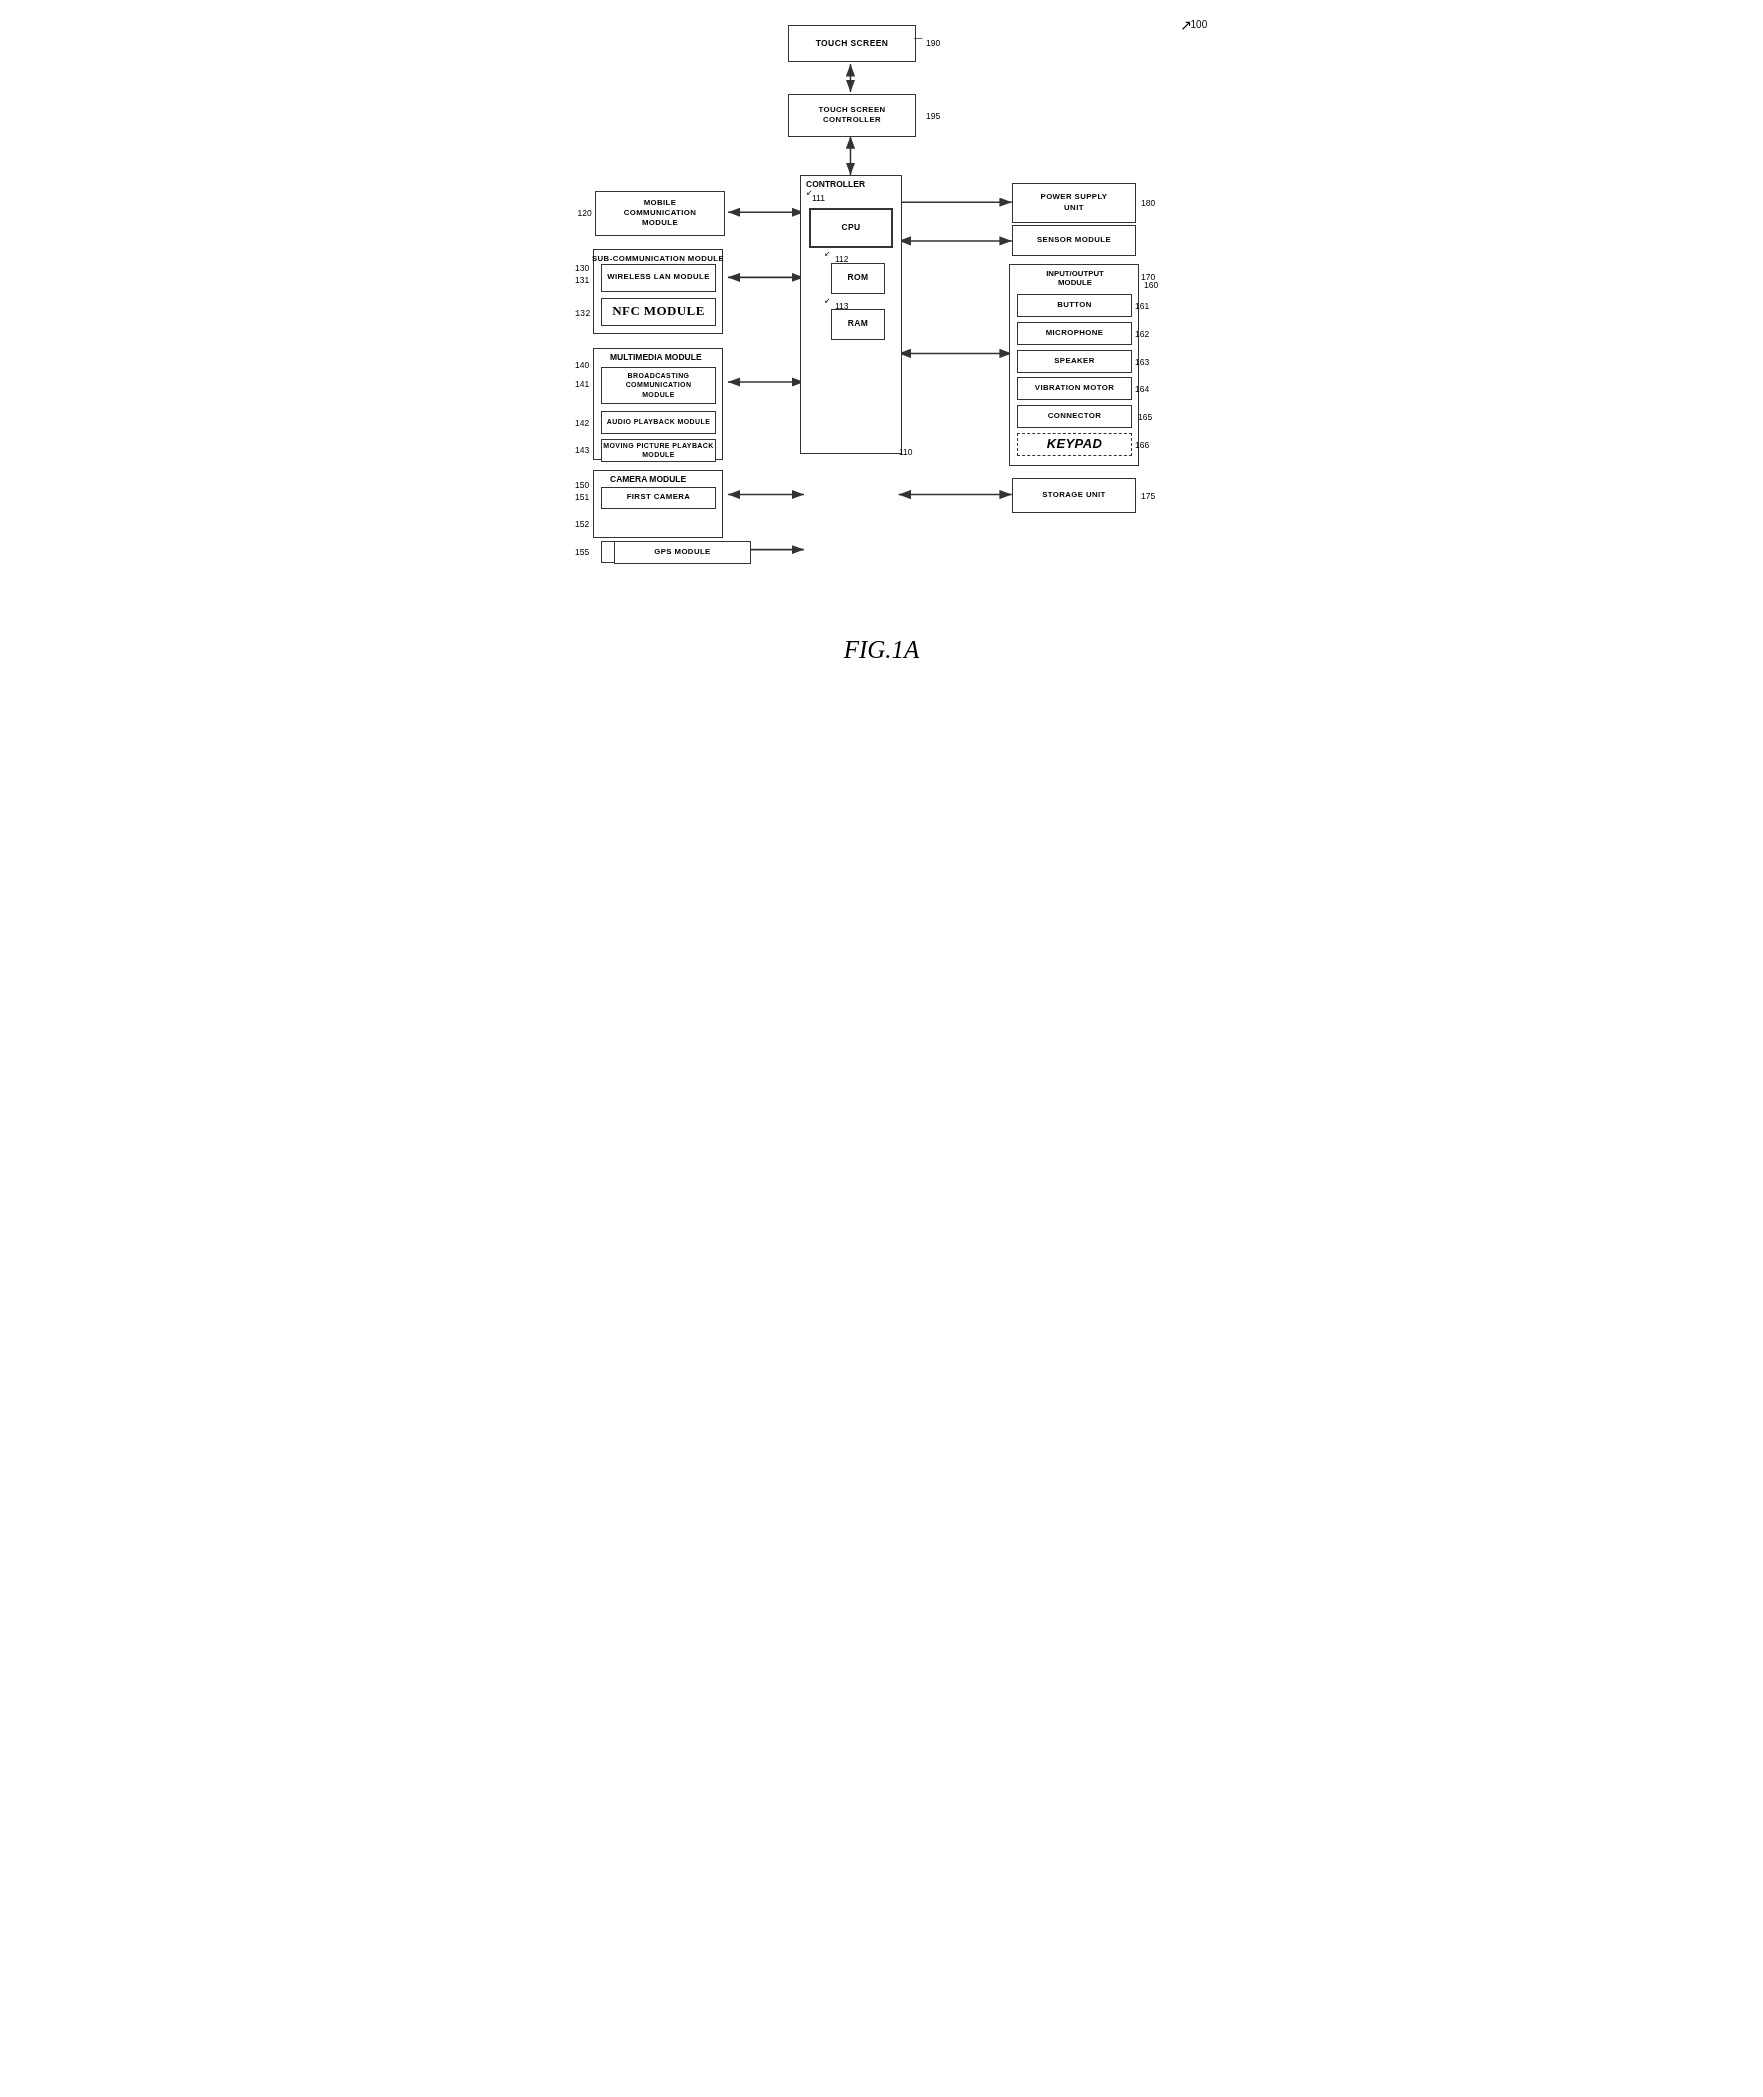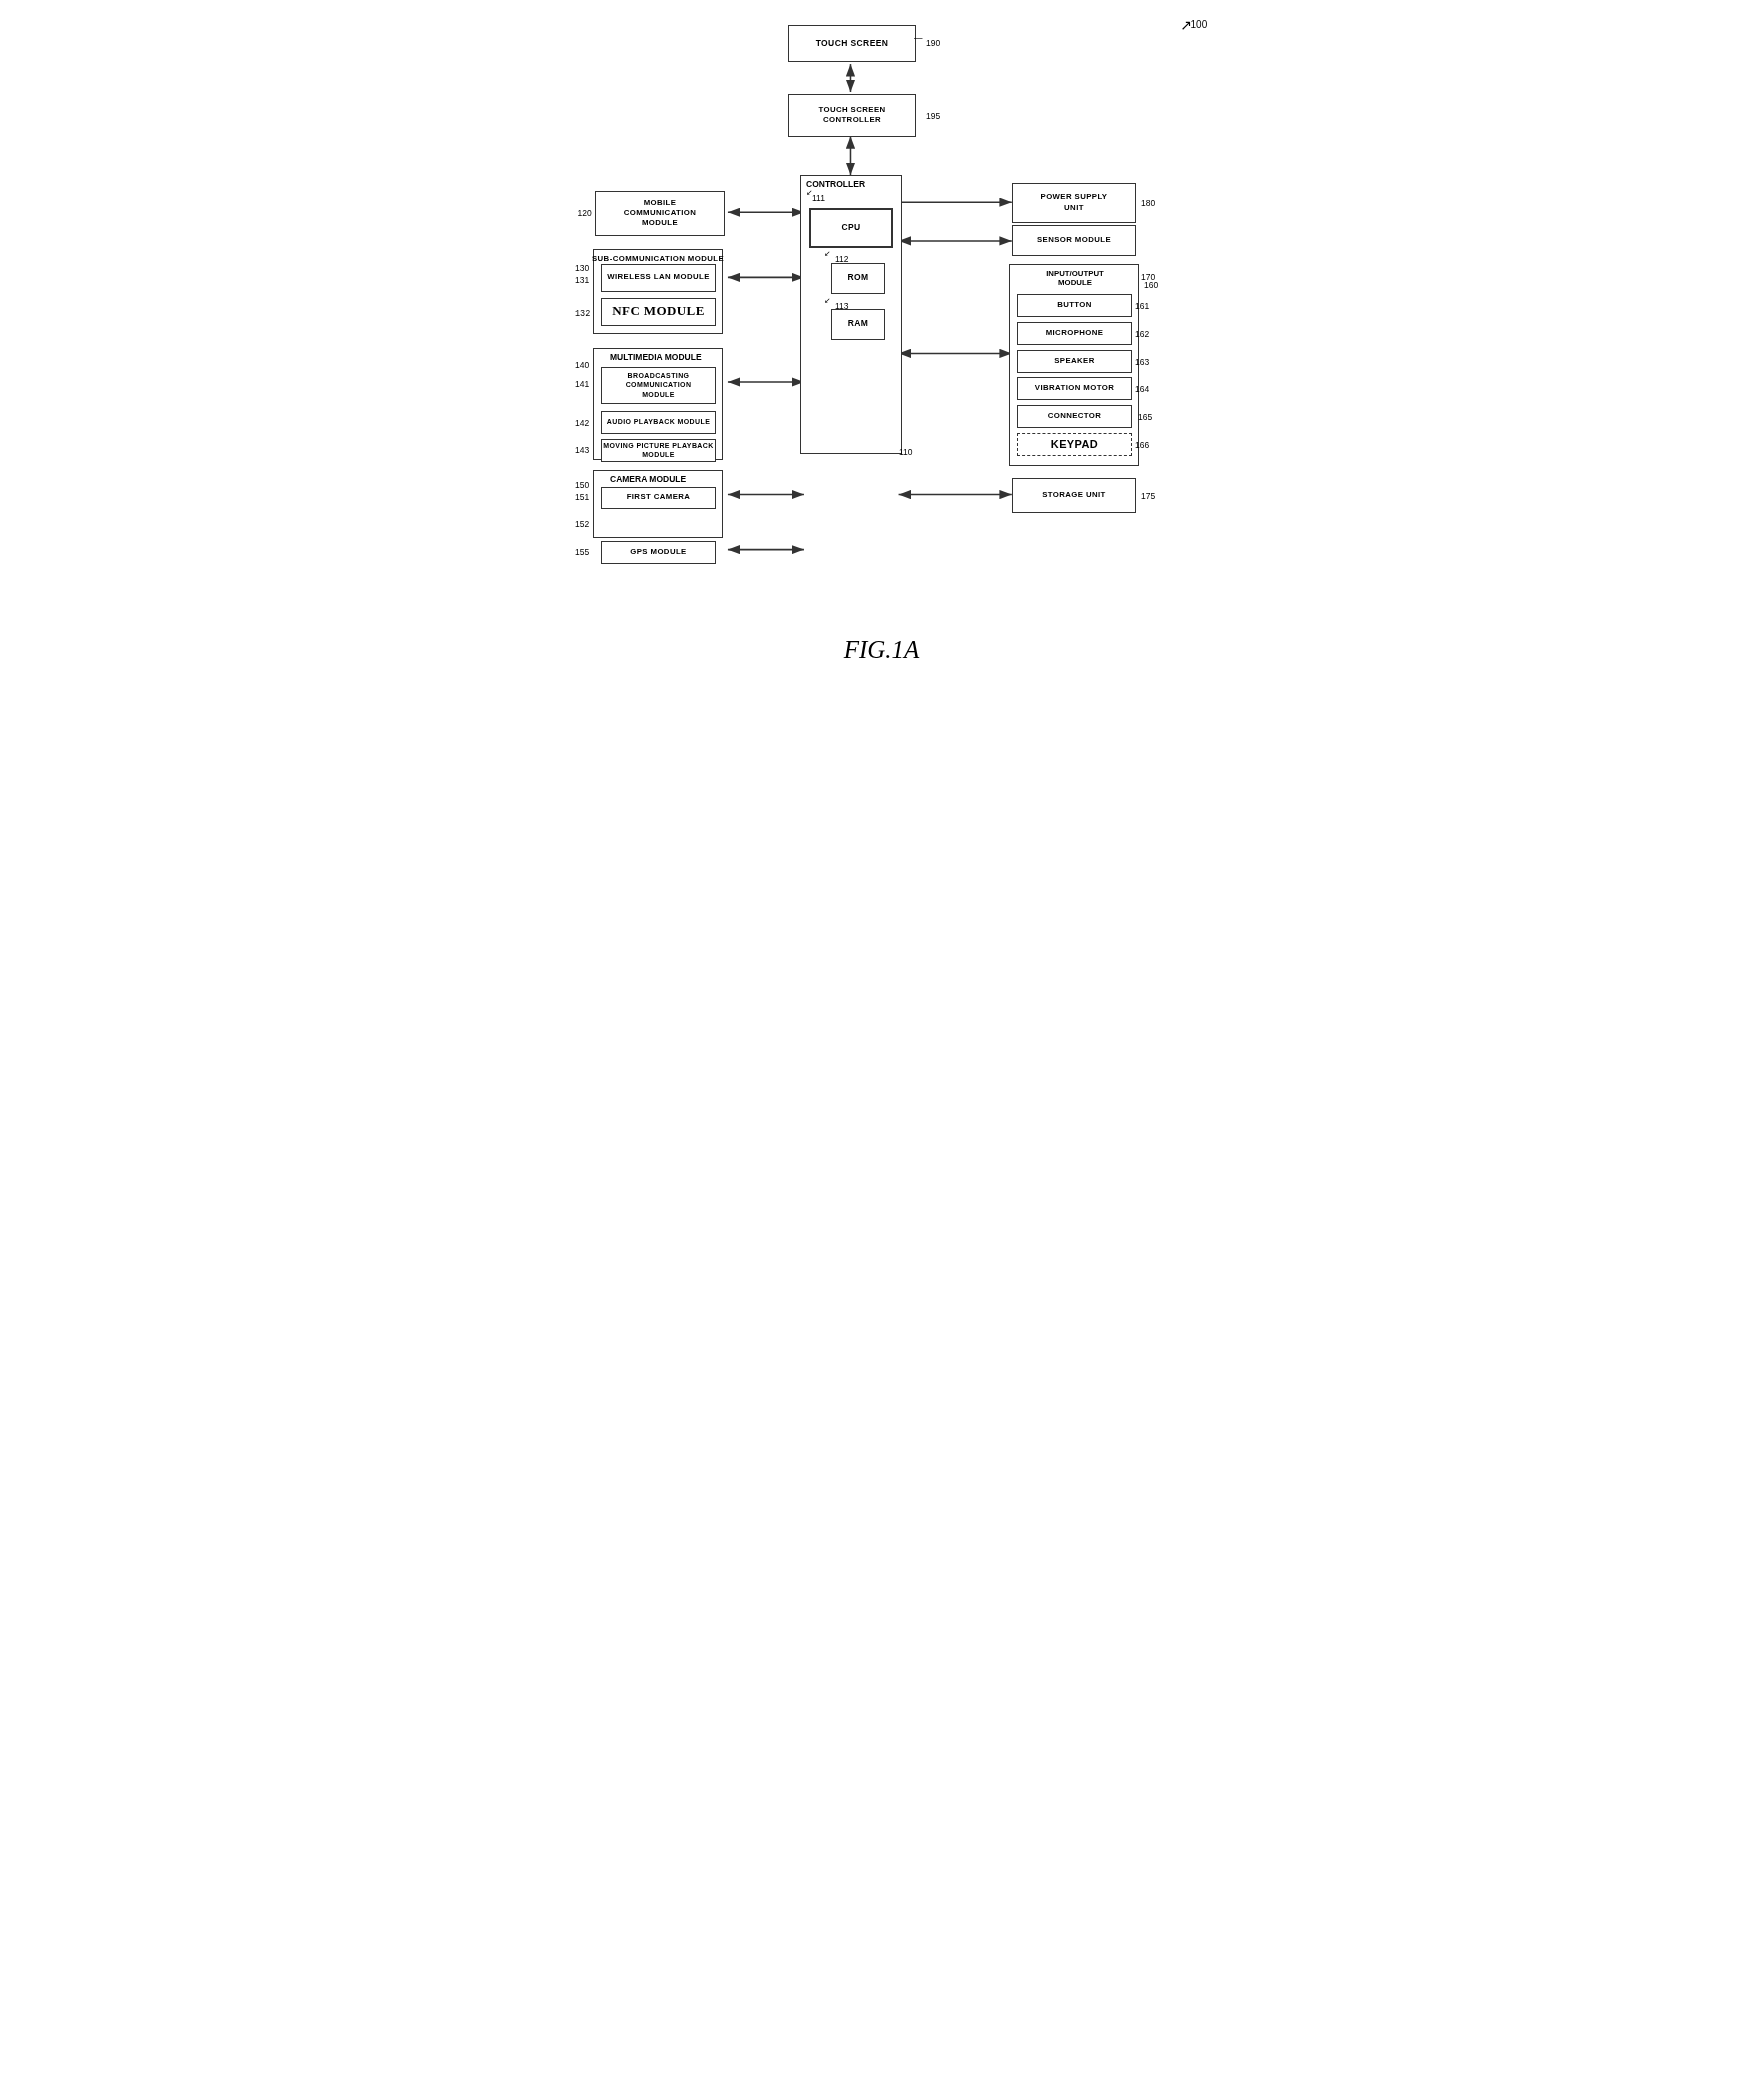--- a/index.html
+++ b/index.html
@@ -256,21 +256,21 @@
     <div class="box" style="left:53px; top:471px; width:115px; height:22px;">
       <span style="font-size:7.8px;">FIRST CAMERA</span>
     </div>
     <span class="ref-num" style="left:27px; top:476px;">151</span>
 
     <div class="box" style="left:53px; top:525px; width:115px; height:22px;">
       <span style="font-size:7.8px;">SECOND CAMERA</span>
     </div>
     <span class="ref-num" style="left:27px; top:503px;">152</span>
 
-    <div class="box" style="left:53px; top:525px; width:115px; height:23px;text-align:right;">
+    <div class="box" style="left:66px; top:525px; width:137px; height:23px;text-align:right;">
       <span style="font-size:7.8px;">GPS MODULE</span>
     </div>
     <span class="ref-num" style="left:27px; top:531px;">155</span>
 
     <div class="box" style="left:464px; top:167px; width:124px; height:40px;">
       <span style="white-space:pre-line; font-size:7.8px;">POWER SUPPLY
 UNIT</span>
     </div>
     <span class="ref-num" style="left:593px; top:182px;">180</span>
 
@@ -303,21 +303,21 @@
       <span style="font-size:7.8px;">VIBRATION MOTOR</span>
     </div>
     <span class="ref-num" style="left:587px; top:368px;">164</span>
 
     <div class="box" style="left:469px; top:389px; width:115px; height:23px;">
       <span style="font-size:7.8px;">CONNECTOR</span>
     </div>
     <span class="ref-num" style="left:590px; top:396px;">165</span>
 
     <div class="box-dashed" style="left:469px; top:417px; width:115px; height:23px;">
-      <span style="font-size:11px;">KEYPAD</span>
+      <span style="font-size:13px;font-style:italic;">KEYPAD</span>
     </div>
     <span class="ref-num" style="left:587px; top:424px;">166</span>
 
     <div class="box" style="left:464px; top:462px; width:124px; height:35px;">
       <span style="font-size:7.8px;">STORAGE UNIT</span>
     </div>
     <span class="ref-num" style="left:593px; top:475px;">175</span>
 
   </div>
 

